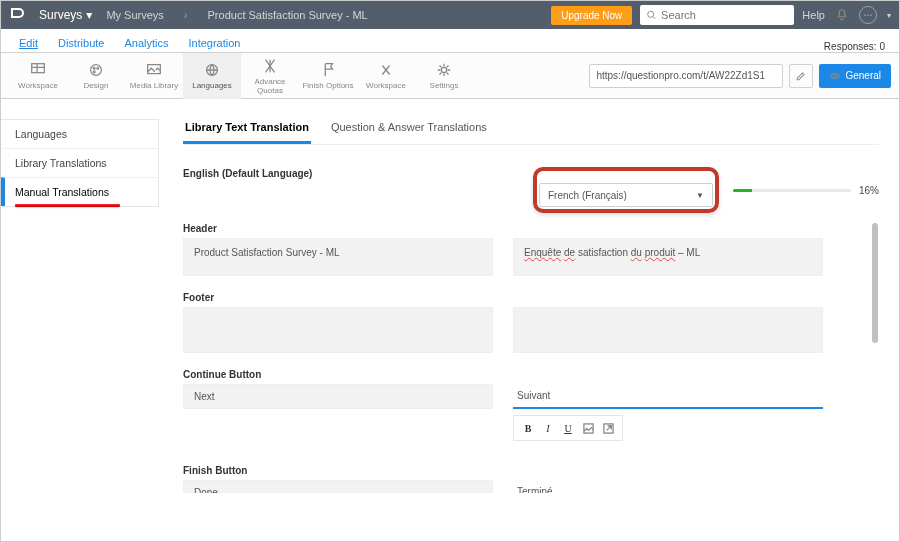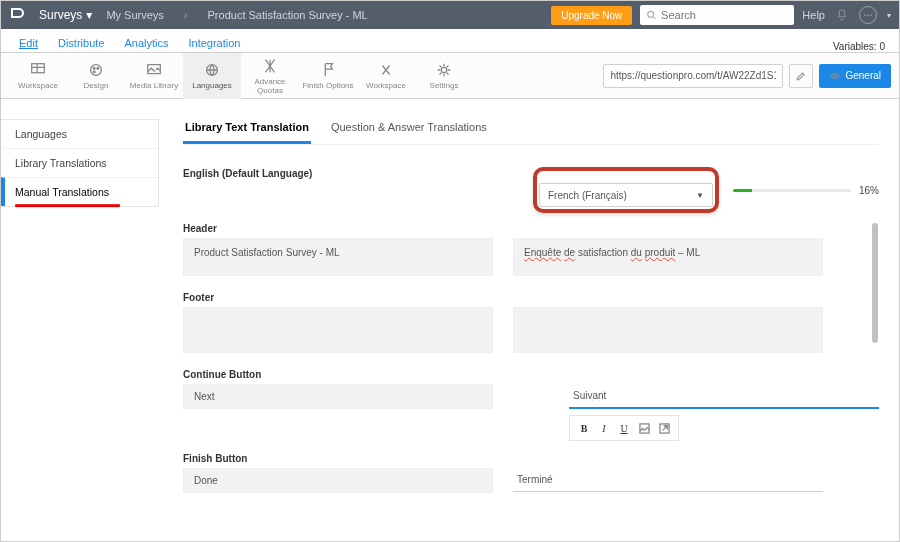--- a/index.html
+++ b/index.html
@@ -21,21 +21,21 @@
   .tabbar .tab { padding:5px 10px 3px; font-size:11px; color:#1b87e6; cursor:pointer; }
   .tabbar .tab.active { text-decoration: underline; }
   .tabbar .flex { flex:1; }
   .tabbar .responses { font-size:10px; color:#333; padding:5px 6px 0 0;}
 
   .toolbar { background:#fcfcfc; height:46px; border-bottom:1px solid #d0d0d0; display:flex; align-items:center; padding:0 8px; gap:0;}
   .tool { width:58px; text-align:center; color:#888; font-size:8px; display:flex; flex-direction:column; align-items:center; justify-content:center; height:46px; cursor:pointer; gap:2px;}
   .tool.active { background:#efeff0; color:#555;}
   .tool svg { width:18px; height:18px; }
   .share { margin-left:auto; display:flex; align-items:center; gap:6px;}
-  .share-url { border:1px solid #d0d0d0; height:24px; font-size:10px; padding:0 6px; width:180px; border-radius:2px; color:#555; outline:none; cursor:text;}
+  .share-url { border:1px solid #d0d0d0; height:24px; font-size:10px; padding:0 6px; width:194px; border-radius:2px; color:#555; outline:none; cursor:text;}
   .share-edit { border:1px solid #d0d0d0; height:24px; width:24px; border-radius:2px; display:flex; align-items:center; justify-content:center; cursor:pointer; }
   .preview { background:#1b87e6; color:#fff; border-radius:2px; height:24px; padding:0 10px; display:flex; align-items:center; gap:4px; font-size:10px; cursor:pointer;}
 
   .body { display:flex; height:calc(542px - 28px - 24px - 46px - 2px); background:#fff; padding-top: 2px; }
   .sidebar { width:158px; }
   .side-box { border:1px solid #e6e6e6; border-left:none;}
   .side-item { padding:8px 10px; font-size:10.5px; color:#444; border-left:4px solid transparent; cursor:pointer; border-top:1px solid #f0f0f0;}
   .side-item:first-child { border-top:none; }
   .side-item.active { border-left-color:#1b87e6; color:#000; }
   .redunder { position:relative; }
@@ -113,21 +113,21 @@
     <span style="font-size:8px;color:#cfd5db">▾</span>
   </div>
 </div>
 
 <div class="tabbar">
   <div class="tab active">Edit</div>
   <div class="tab">Distribute</div>
   <div class="tab">Analytics</div>
   <div class="tab">Integration</div>
   <div class="flex"></div>
-  <div class="responses"><span>Variables:</span> <span>0</span></div>
+  <div class="responses"><span>Responses:</span> <span>0</span></div>
 </div>
 
 <div class="toolbar">
   <div class="tool">
     <svg viewBox="0 0 20 20">
         <rect x="3" y="3" width="14" height="10"></rect>
         <path d="M3 7 H17 M9 3 V13"></path>
       </svg>
     <span>Workspace</span>
   </div>
@@ -256,21 +256,21 @@
       <div class="row">
         <div class="col">
             <div class="txtbox med"></div>
           </div>
         <div class="col">
             <div class="txtbox med"></div>
           </div>
       </div>
 
       <span class="sectionlbl">Continue Button</span>
-      <div class="row" style="margin-bottom:12px;justify-content:space-between;">
+      <div class="row" style="margin-bottom:24px;">
         <div class="col">
             <div class="txtbox" style="min-height:24px;padding:6px 10px">Next</div>
           </div>
         <div class="col">
           <input class="focusline spellunder" style="text-decoration: underline wavy rgb(231, 76, 60);" value="Suivant">
           <div class="rtebar">
             <div class="rtebtn" style="font-weight:bold">B</div>
             <div class="rtebtn" style="font-style:italic">I</div>
             <div class="rtebtn" style="text-decoration:underline">U</div>
             <div class="rtebtn">

